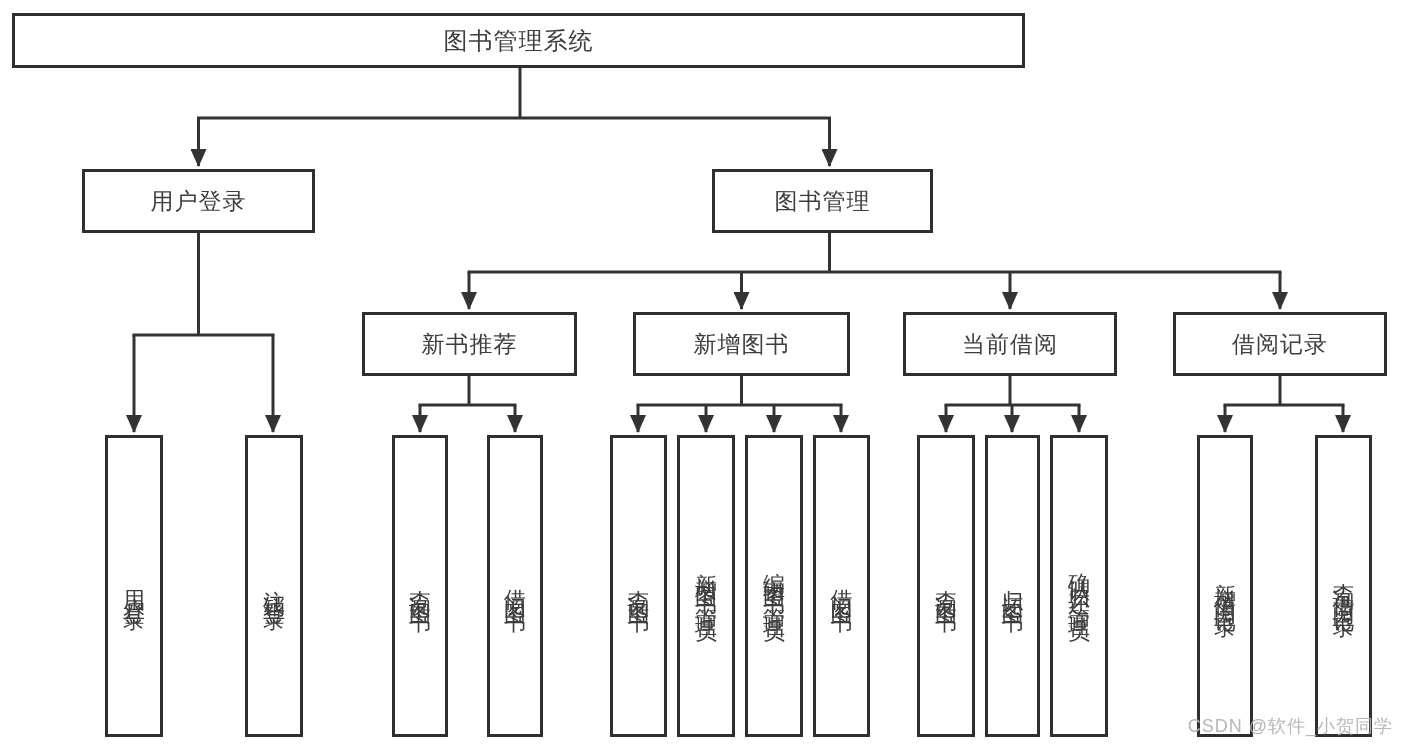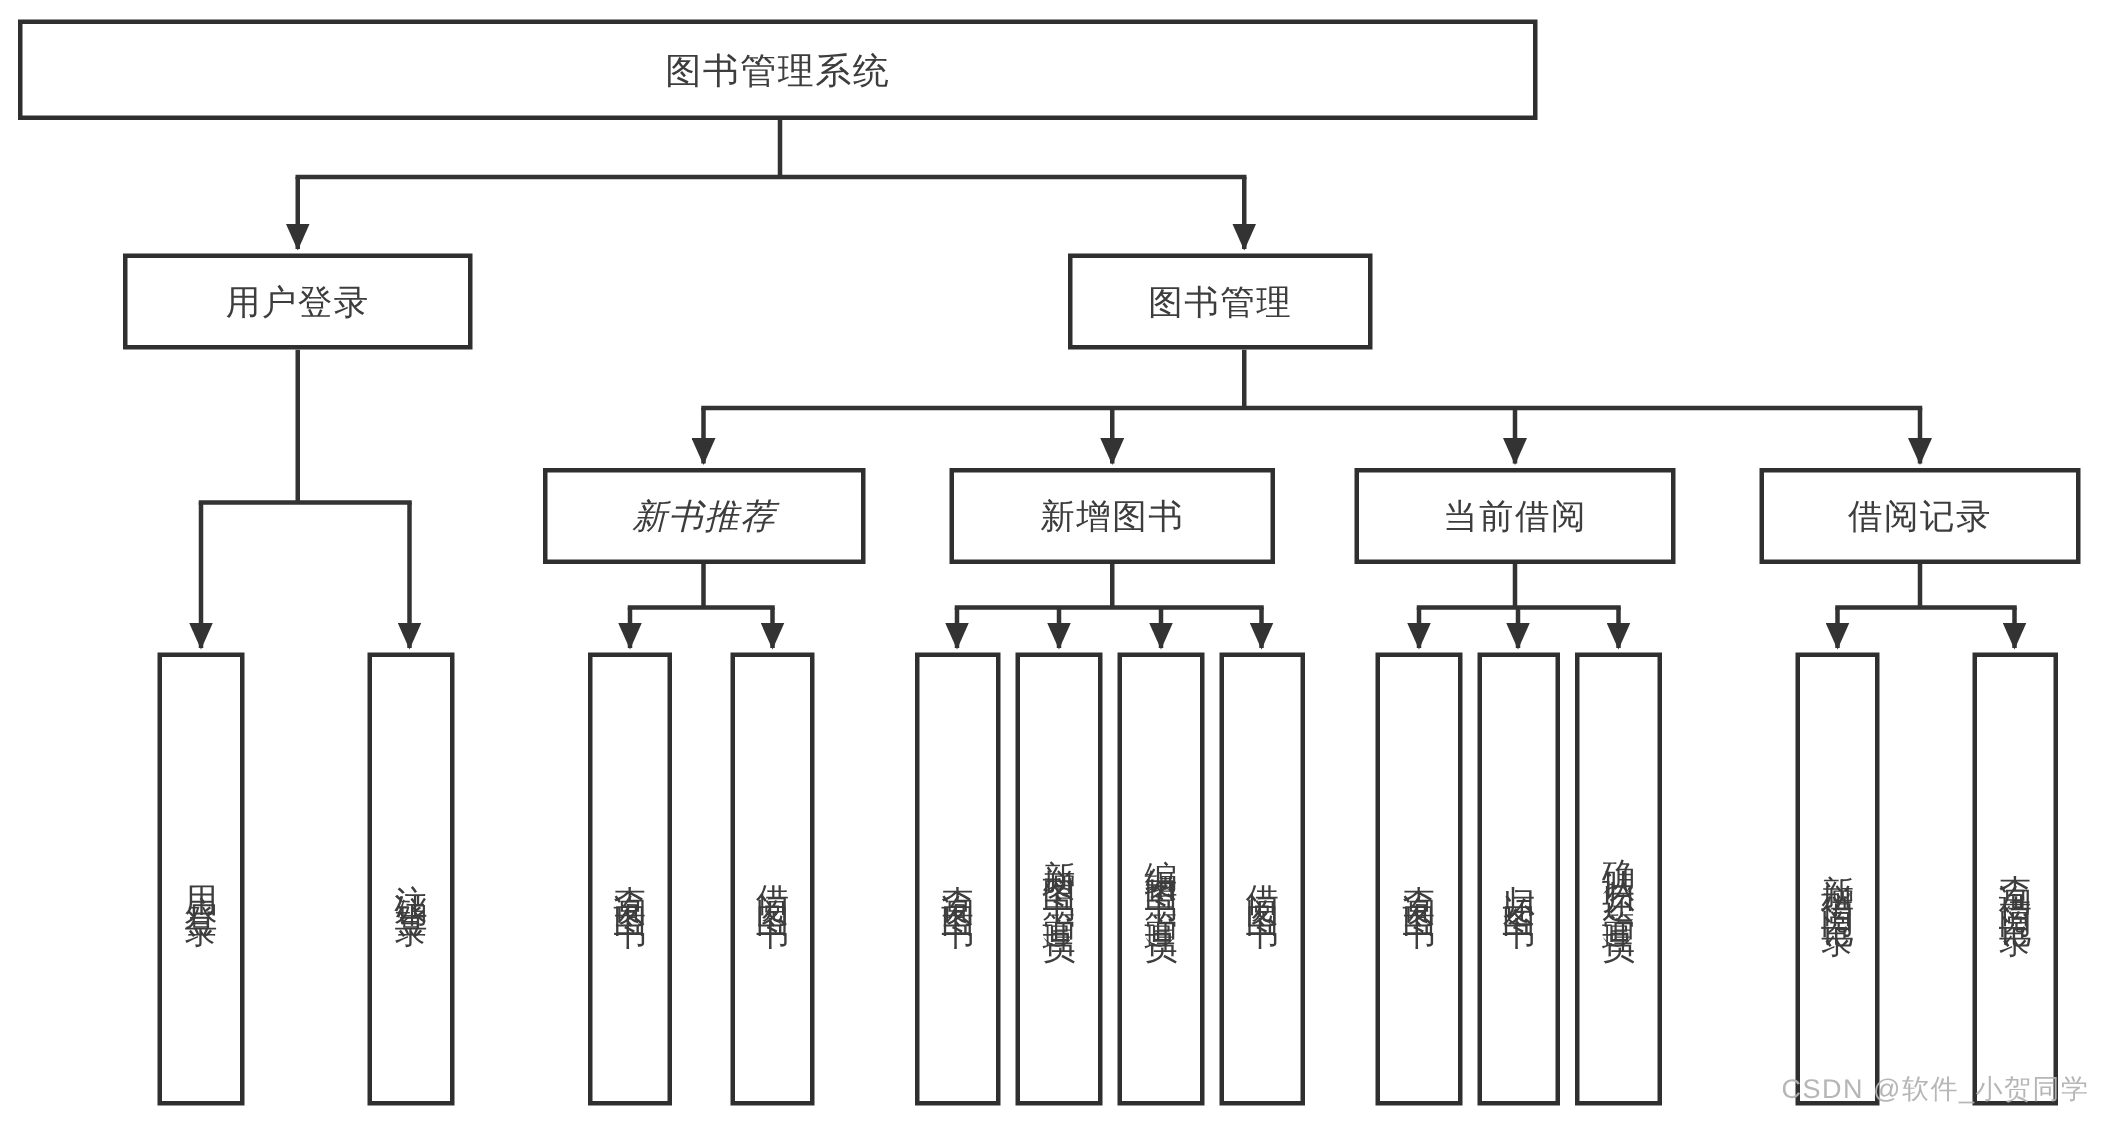--- a/index.html
+++ b/index.html
@@ -91,32 +91,32 @@
     <line x1="841" y1="405" x2="841" y2="432" stroke="#333333" stroke-width="3" marker-end="url(#arrowhead)"></line>
 
     <line x1="946" y1="405" x2="946" y2="432" stroke="#333333" stroke-width="3" marker-end="url(#arrowhead)"></line>
     <line x1="1012" y1="405" x2="1012" y2="432" stroke="#333333" stroke-width="3" marker-end="url(#arrowhead)"></line>
     <line x1="1079" y1="405" x2="1079" y2="432" stroke="#333333" stroke-width="3" marker-end="url(#arrowhead)"></line>
 
     <line x1="1225" y1="405" x2="1225" y2="432" stroke="#333333" stroke-width="3" marker-end="url(#arrowhead)"></line>
     <line x1="1343" y1="405" x2="1343" y2="432" stroke="#333333" stroke-width="3" marker-end="url(#arrowhead)"></line>
   </svg>
 
-  <div class="node h-node root-node" style="left:12px; top:13px; width:1013px; height:67px;align-items:center;">
+  <div class="node h-node root-node" style="left:12px; top:13px; width:1013px; height:55px;align-items:center;">
     <span>图书管理系统</span>
   </div>
 
   <div class="node h-node" style="left:82px; top:169px; width:233px; height:64px;">
     <span>用户登录</span>
   </div>
-  <div class="node h-node" style="left:712px; top:169px; width:203px; height:64px;">
+  <div class="node h-node" style="left:712px; top:169px; width:221px; height:64px;">
     <span>图书管理</span>
   </div>
 
-  <div class="node h-node" style="left:362px; top:312px; width:215px; height:64px;font-style:italic;">
+  <div class="node h-node" style="left:362px; top:312px; width:215px; height:64px;">
     <span>新书推荐</span>
   </div>
   <div class="node h-node" style="left:633px; top:312px; width:217px; height:64px;">
     <span>新增图书</span>
   </div>
   <div class="node h-node" style="left:903px; top:312px; width:214px; height:64px;">
     <span>当前借阅</span>
   </div>
   <div class="node h-node" style="left:1173px; top:312px; width:214px; height:64px;text-align:right;">
     <span>借阅记录</span>

